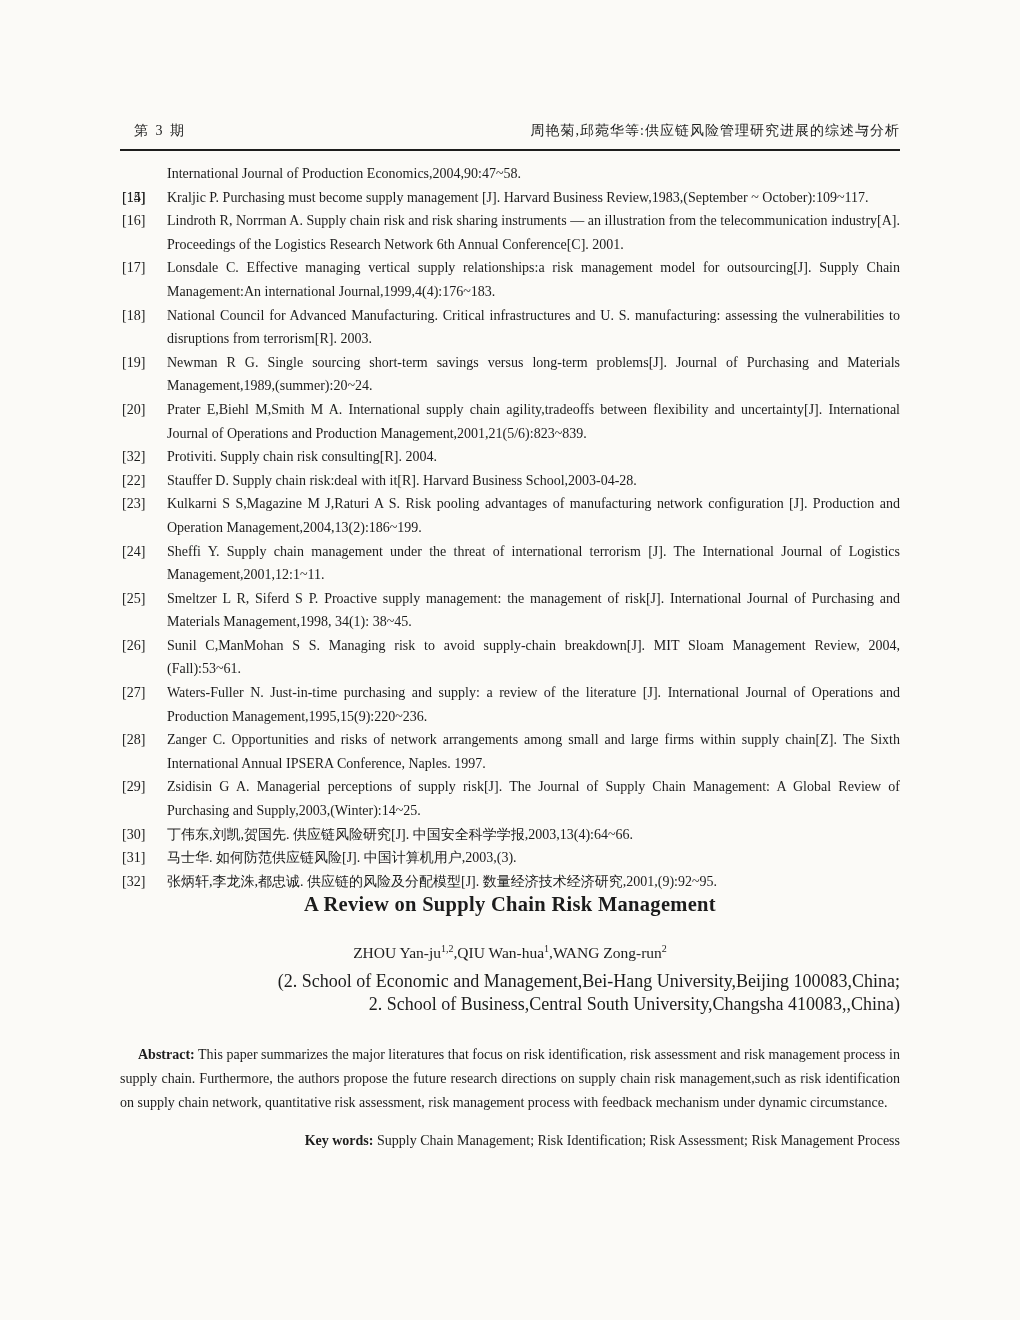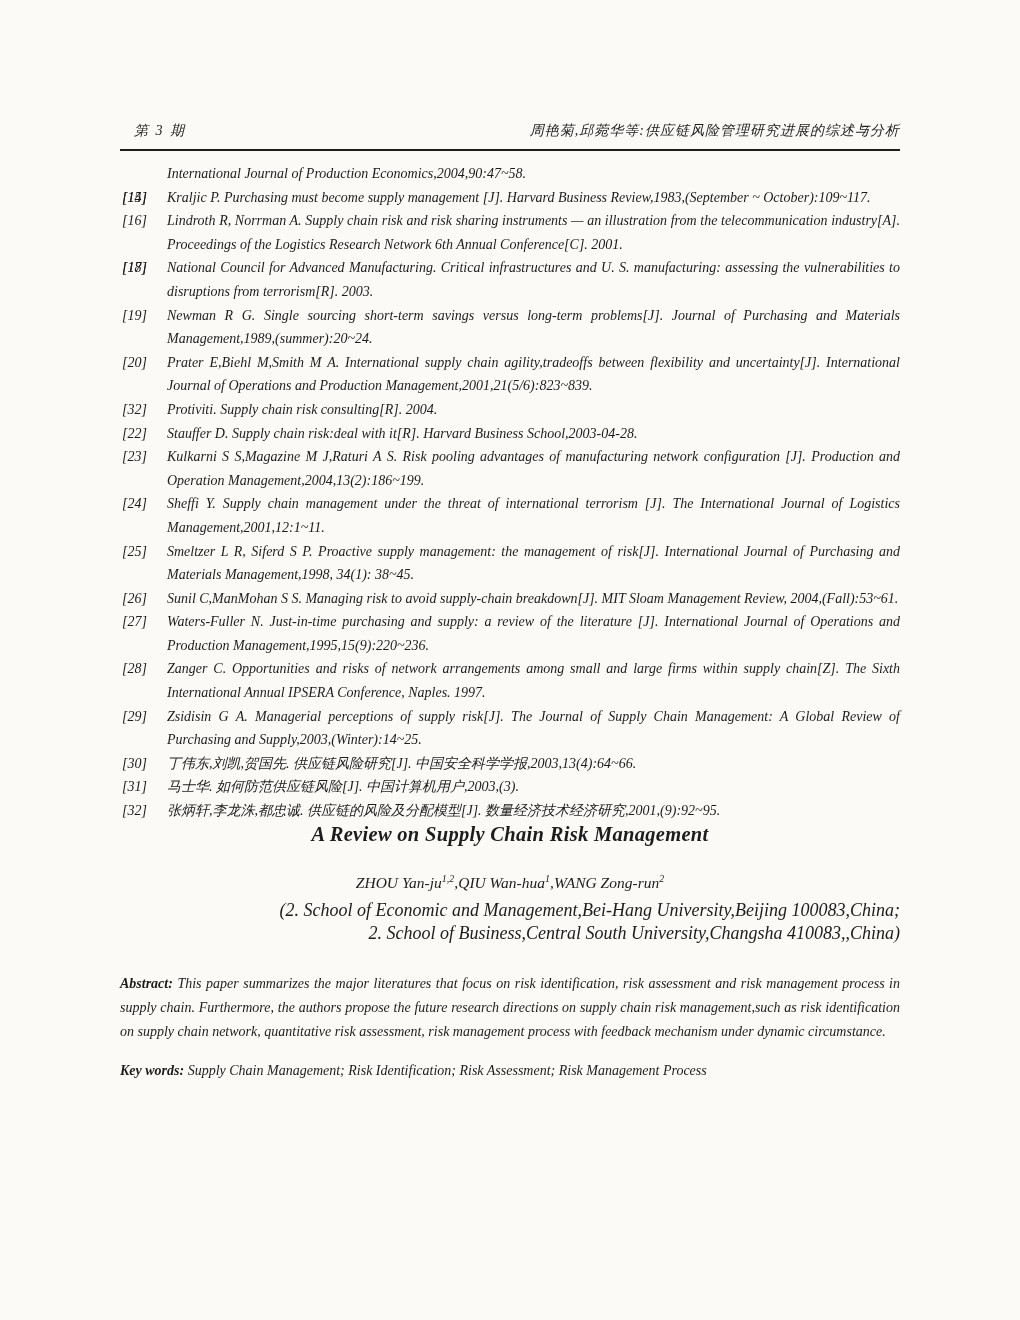--- a/index.html
+++ b/index.html
@@ -8,21 +8,20 @@
     height: 1320px;
     background: #fbfaf7;
     color: #1c1c1c;
     font-family: "Liberation Serif", "DejaVu Serif", serif;
     position: relative;
     overflow: hidden;
   }
   .content {
     width: 780px;
     margin: 0 auto;
-    font-style: italic;
   }
   
   .running-header {
     padding-top: 118px;
     position: relative;
     height: 24px;
     font-size: 14px;
     border-bottom: 2.5px solid #1d1d1d;
     padding-bottom: 7px;
   }
@@ -67,25 +66,25 @@
     text-align: right;
     font-size: 18px;
     line-height: 23px;
   }
   .en-abstract {
     margin-top: 27px;
     font-size: 14px;
     line-height: 24.3px;
     text-align: justify;
   }
-  .en-abstract .lbl, .en-keywords .lbl { font-weight: bold; }
+  .en-abstract .lbl, .en-keywords .lbl { font-weight: bold; margin-left: 18px; }
   .en-keywords {
     font-size: 14px;
     line-height: 24.3px;
-    text-align: left;
+    text-align: right;
   }
 </style>
 </head>
 <body>
 
 <div class="content">
 
   <div class="running-header">
     <span class="rh-issue">第 3 期</span>
     <span class="rh-title">周艳菊,邱菀华等:供应链风险管理研究进展的综述与分析</span>
@@ -104,20 +103,21 @@
     <span class="ref-text">Kraljic P. Purchasing must become supply management [J]. Harvard Business Review,1983,(September ~ October):109~117.</span>
   </div>
 
   <div class="ref-item">
     <span class="ref-label">[16]</span>
     <span class="ref-text">Lindroth R, Norrman A. Supply chain risk and risk sharing instruments — an illustration from the telecommunication industry[A]. Proceedings of the Logistics Research Network 6th Annual Conference[C]. 2001.</span>
   </div>
 
   <div class="ref-item">
     <span class="ref-label">[17]</span>
+    <span class="ref-text">Lonsdale C. Effective managing vertical supply relationships:a risk management model for outsourcing[J]. Supply Chain Management:An international Journal,1999,4(4):176~183.</span>
   </div>
 
   <div class="ref-item">
     <span class="ref-label">[18]</span>
     <span class="ref-text">National Council for Advanced Manufacturing. Critical infrastructures and U. S. manufacturing: assessing the vulnerabilities to disruptions from terrorism[R]. 2003.</span>
   </div>
 
   <div class="ref-item">
     <span class="ref-label">[19]</span>
     <span class="ref-text">Newman R G. Single sourcing short-term savings versus long-term problems[J]. Journal of Purchasing and Materials Management,1989,(summer):20~24.</span>

